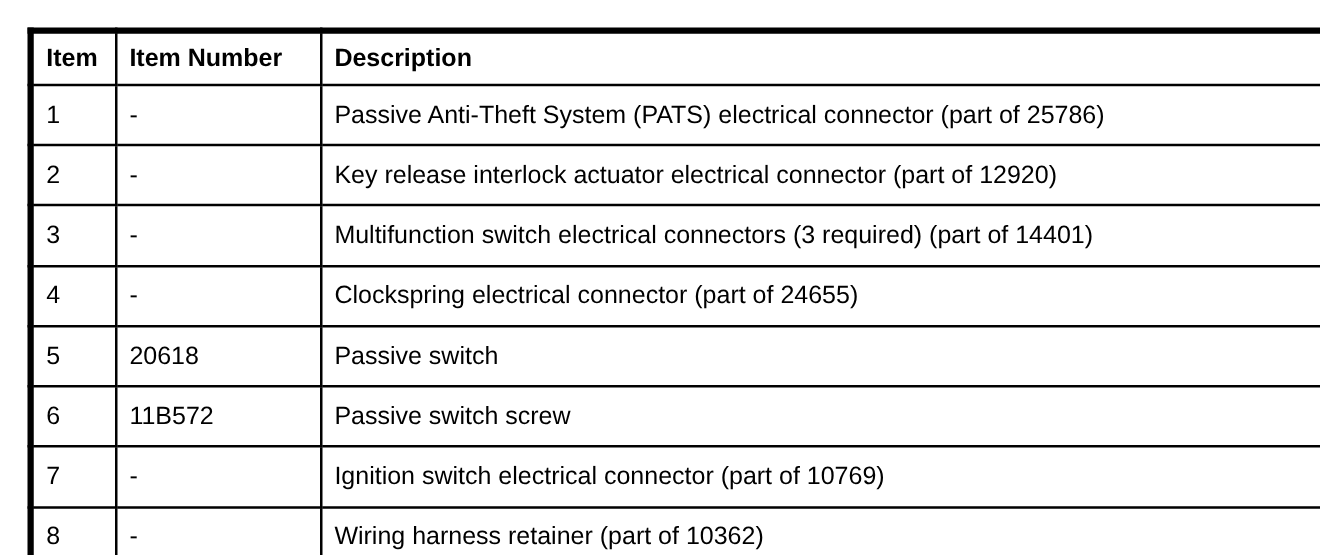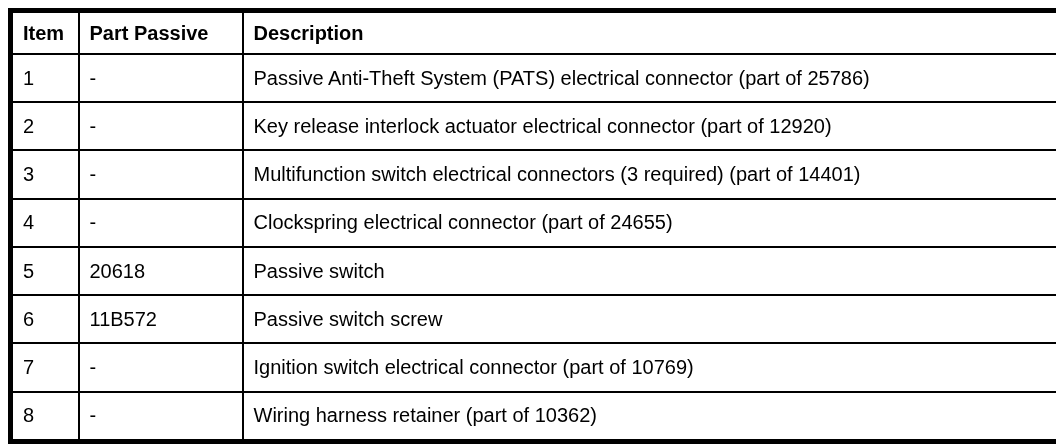--- a/index.html
+++ b/index.html
@@ -6,21 +6,21 @@
     margin: 0;
     padding: 0;
     background: #ffffff;
     font-family: "Liberation Sans", "DejaVu Sans", sans-serif;
   }
   .page {
     width: 1056px;
     height: 444px;
     box-sizing: border-box;
     background: #ffffff;
-    padding: 8px;
+    padding: 22px;
   }
   table.parts-table {
     border-collapse: collapse;
     width: 1048px;
     height: 436px;
     table-layout: fixed;
     background: #ffffff;
   }
   table.parts-table, table.parts-table th, table.parts-table td {
     border: 2px solid #000000;
@@ -57,21 +57,21 @@
 <div class="page">
   <table class="parts-table">
     <colgroup>
       <col class="c-item">
       <col class="c-part">
       <col class="c-desc">
     </colgroup>
     <thead>
       <tr>
         <th class="col-item">Item</th>
-        <th class="col-part">Part Passive</th>
+        <th class="col-part">Item Number</th>
         <th class="col-desc">Description</th>
       </tr>
     </thead>
     <tbody>
       <tr>
         <td>1</td>
         <td>-</td>
         <td>Passive Anti-Theft System (PATS) electrical connector (part of 25786)</td>
       </tr>
       <tr>

